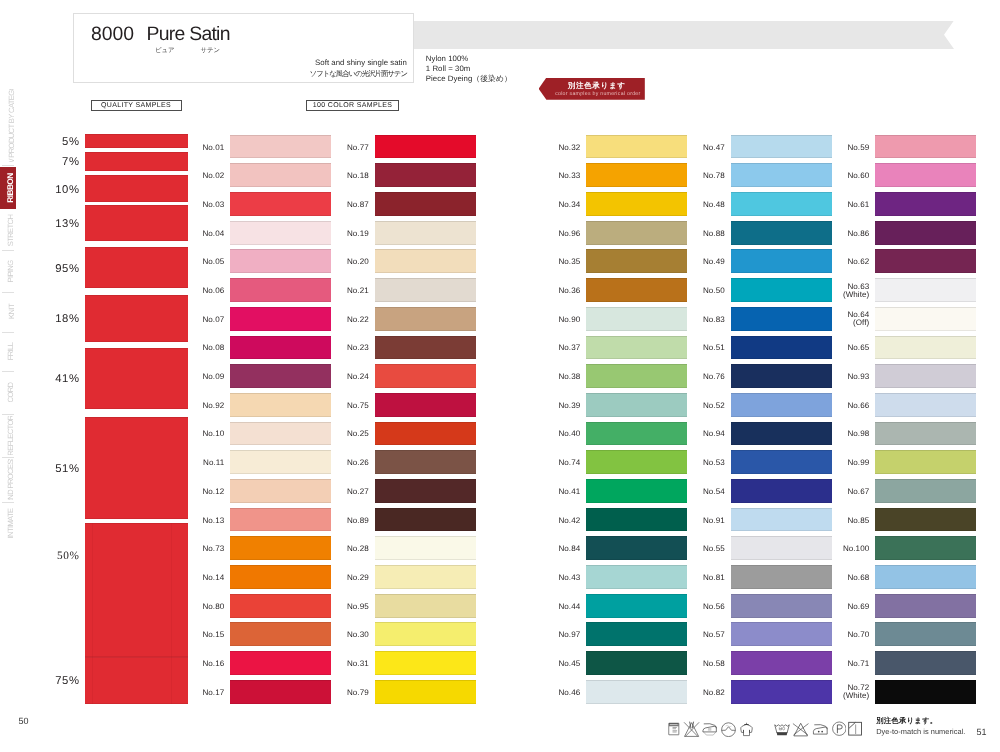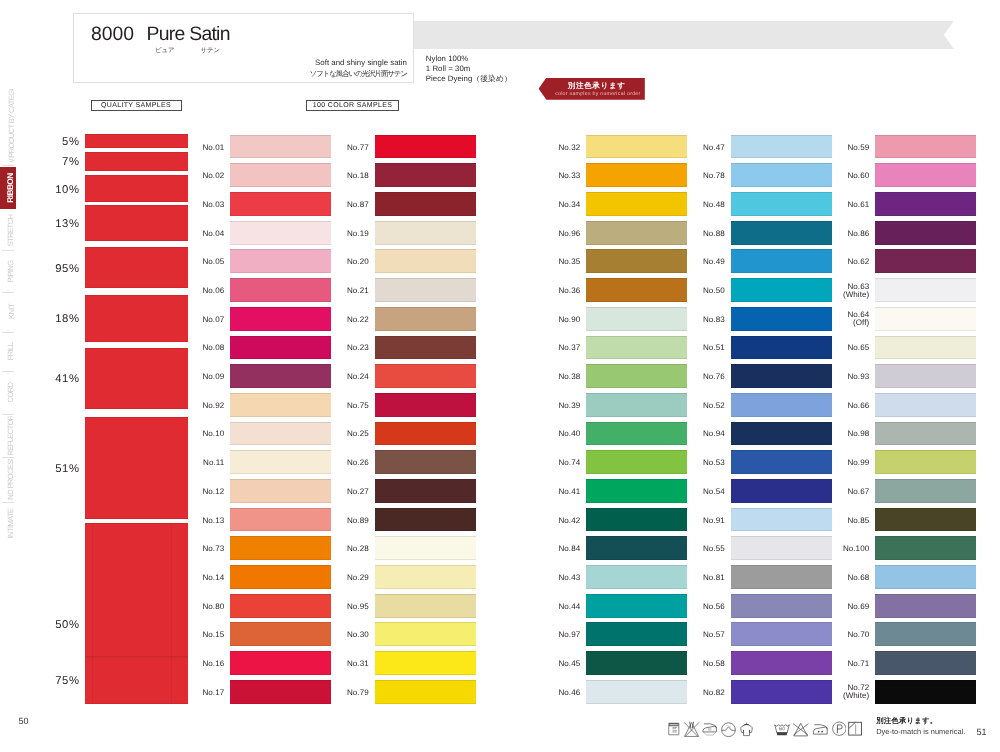--- a/index.html
+++ b/index.html
@@ -158,21 +158,21 @@
       <div class="qs-pct" style="top:219.1px;">13%</div>
       <div class="qs-band" style="top:247.2px;height:41.1px;"></div>
       <div class="qs-pct" style="top:263.6px;">95%</div>
       <div class="qs-band" style="top:294.6px;height:47.1px;"></div>
       <div class="qs-pct" style="top:314.0px;">18%</div>
       <div class="qs-band" style="top:347.7px;height:61.7px;"></div>
       <div class="qs-pct" style="top:374.4px;">41%</div>
       <div class="qs-band" style="top:417.0px;height:102.1px;"></div>
       <div class="qs-pct" style="top:463.9px;">51%</div>
       <div class="qs-band" style="top:523.0px;height:134.0px;"></div>
-      <div class="qs-pct" style="top:620px;">50%</div>
+      <div class="qs-pct" style="top:551px;font-family:Liberation Serif, serif;">50%</div>
       <div class="qs-band" style="top:657.0px;height:47.3px;"></div>
       <div class="qs-pct" style="top:676.4px;">75%</div>
       <div class="qs-fold" style="top:656.5px;"></div>
       <div class="qs-edge" style="top:523px;height:181.3px;"></div>
   </div>
 
   <div class="cgrid">
       <div class="ccol" style="left:195px;top:134.7px;width:136px;">
         <div class="cell" style="top:0.00px;">
           <div class="lb">No.01</div>

